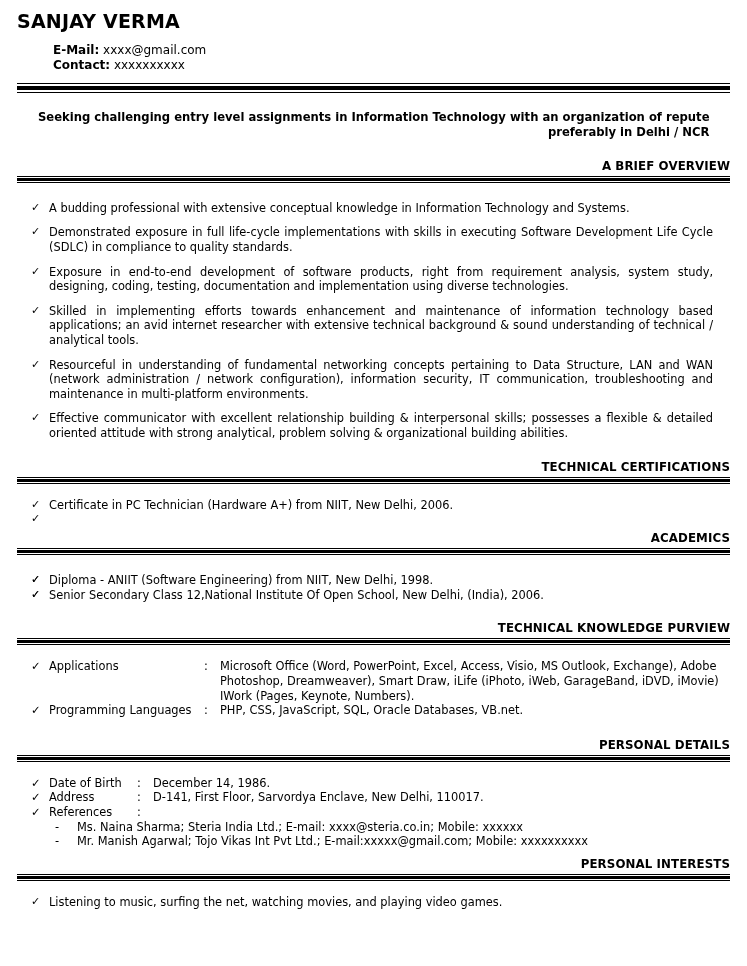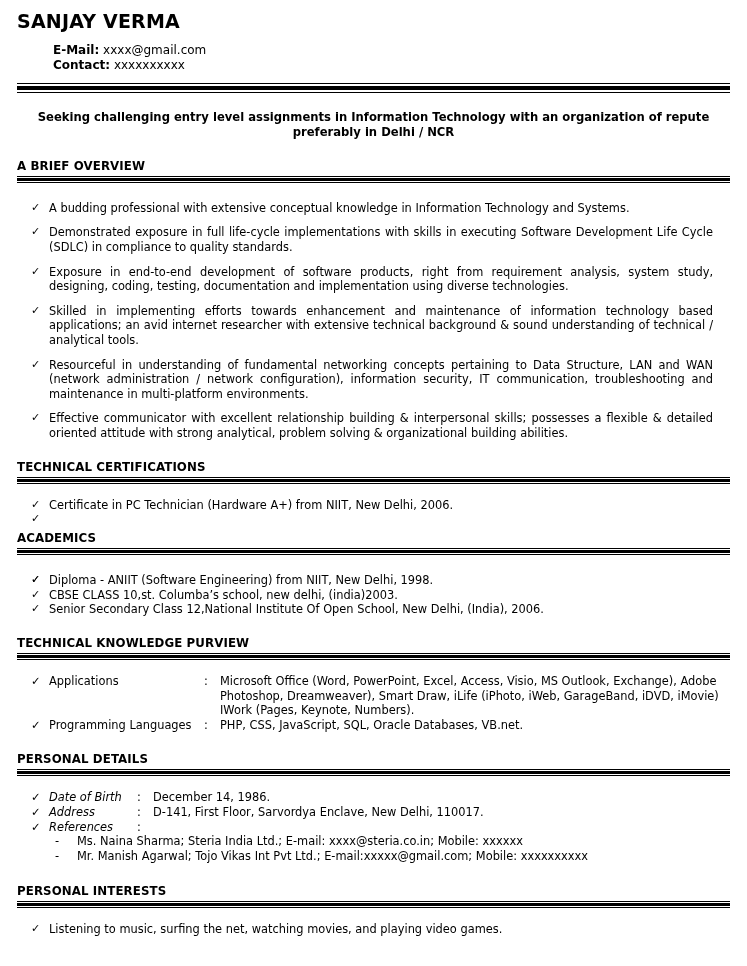--- a/index.html
+++ b/index.html
@@ -51,33 +51,34 @@
     margin: 2px 0 0 0;
   }
   .rule-section .r-thin { height: 1px; background: #000; }
   .rule-section .r-gap  { height: 1px; background: #fff; }
   .rule-section .r-thick{ height: 3px; background: #000; }
 
   
   .objective {
     margin: 17px auto 0 auto;
     width: 672px;
-    text-align: center;
+    text-align: right;
     font-size: 11.6px;
     font-weight: bold;
     line-height: 15px;
   }
 
   
   .section-head {
     font-size: 11.8px;
     font-weight: bold;
     letter-spacing: 0.1px;
     line-height: 14px;
     padding-bottom: 1px;
+    text-align: right;
   }
   .section-block { margin-top: 19px; }
 
   
   ul.bullets {
     list-style: none;
     margin: 0;
     padding: 0;
   }
   ul.bullets li {
@@ -102,21 +103,21 @@
   
   table.kv {
     border-collapse: collapse;
     width: 100%;
     font-size: 11.4px;
     line-height: 14.6px;
   }
   table.kv td { vertical-align: top; padding: 0; }
   td.c-tick  { width: 18px; }
   td.c-key-a { width: 155px; }
-  td.c-key-p { width: 88px; font-style: italic; }
+  td.c-key-p { width: 88px; }
   td.c-colon { width: 16px; }
   td.c-val   { padding-right: 30px; }
 
   
   ul.refs {
     list-style: none;
     margin: 0;
     padding: 0 0 0 24px;
     font-size: 11.4px;
     line-height: 14.8px;
@@ -200,21 +201,21 @@
         <div class="r-gap"></div>
         <div class="r-thick"></div>
         <div class="r-gap"></div>
         <div class="r-thin"></div>
     </div>
     <div class="gap-lg"></div>
     <div class="list-wrap">
       <ul class="bullets tight">
         <li><span class="tick">✓</span></li>
         <li><span class="tick">✓</span><span>Diploma - ANIIT (Software Engineering) from NIIT, New Delhi, 1998.</span></li>
-        <li><span class="tick">✓</span><span>CBSE CLASS 10,st. Columba’s school, new delhi, (india)2003.</span></li>
+        <li><span class="tick">✓</span></li>
         <li><span class="tick">✓</span><span>Senior Secondary Class 12,National Institute Of Open School, New Delhi, (India), 2006.</span></li>
       </ul>
     </div>
   </div>
 
   <div class="section-block">
     <div class="section-head">TECHNICAL KNOWLEDGE PURVIEW</div>
     <div class="rule-section">
       <div class="r-thin"></div>
         <div class="r-gap"></div>
@@ -276,21 +277,21 @@
         </tr>
       </tbody>
         </table>
       <ul class="refs">
         <li><span class="dash">-</span><span>Ms. Naina Sharma; Steria India Ltd.; E-mail: xxxx@steria.co.in; Mobile: xxxxxx</span></li>
         <li><span class="dash">-</span><span>Mr. Manish Agarwal; Tojo Vikas Int Pvt Ltd.; E-mail:xxxxx@gmail.com; Mobile: xxxxxxxxxx</span></li>
       </ul>
     </div>
   </div>
 
-  <div style="margin-top:20px">
+  <div style="margin-top:8px">
     <div class="section-head">PERSONAL INTERESTS</div>
     <div class="rule-section">
       <div class="r-thin"></div>
         <div class="r-gap"></div>
         <div class="r-thick"></div>
         <div class="r-gap"></div>
         <div class="r-thin"></div>
     </div>
     <div class="gap-md"></div>
     <div class="list-wrap">

